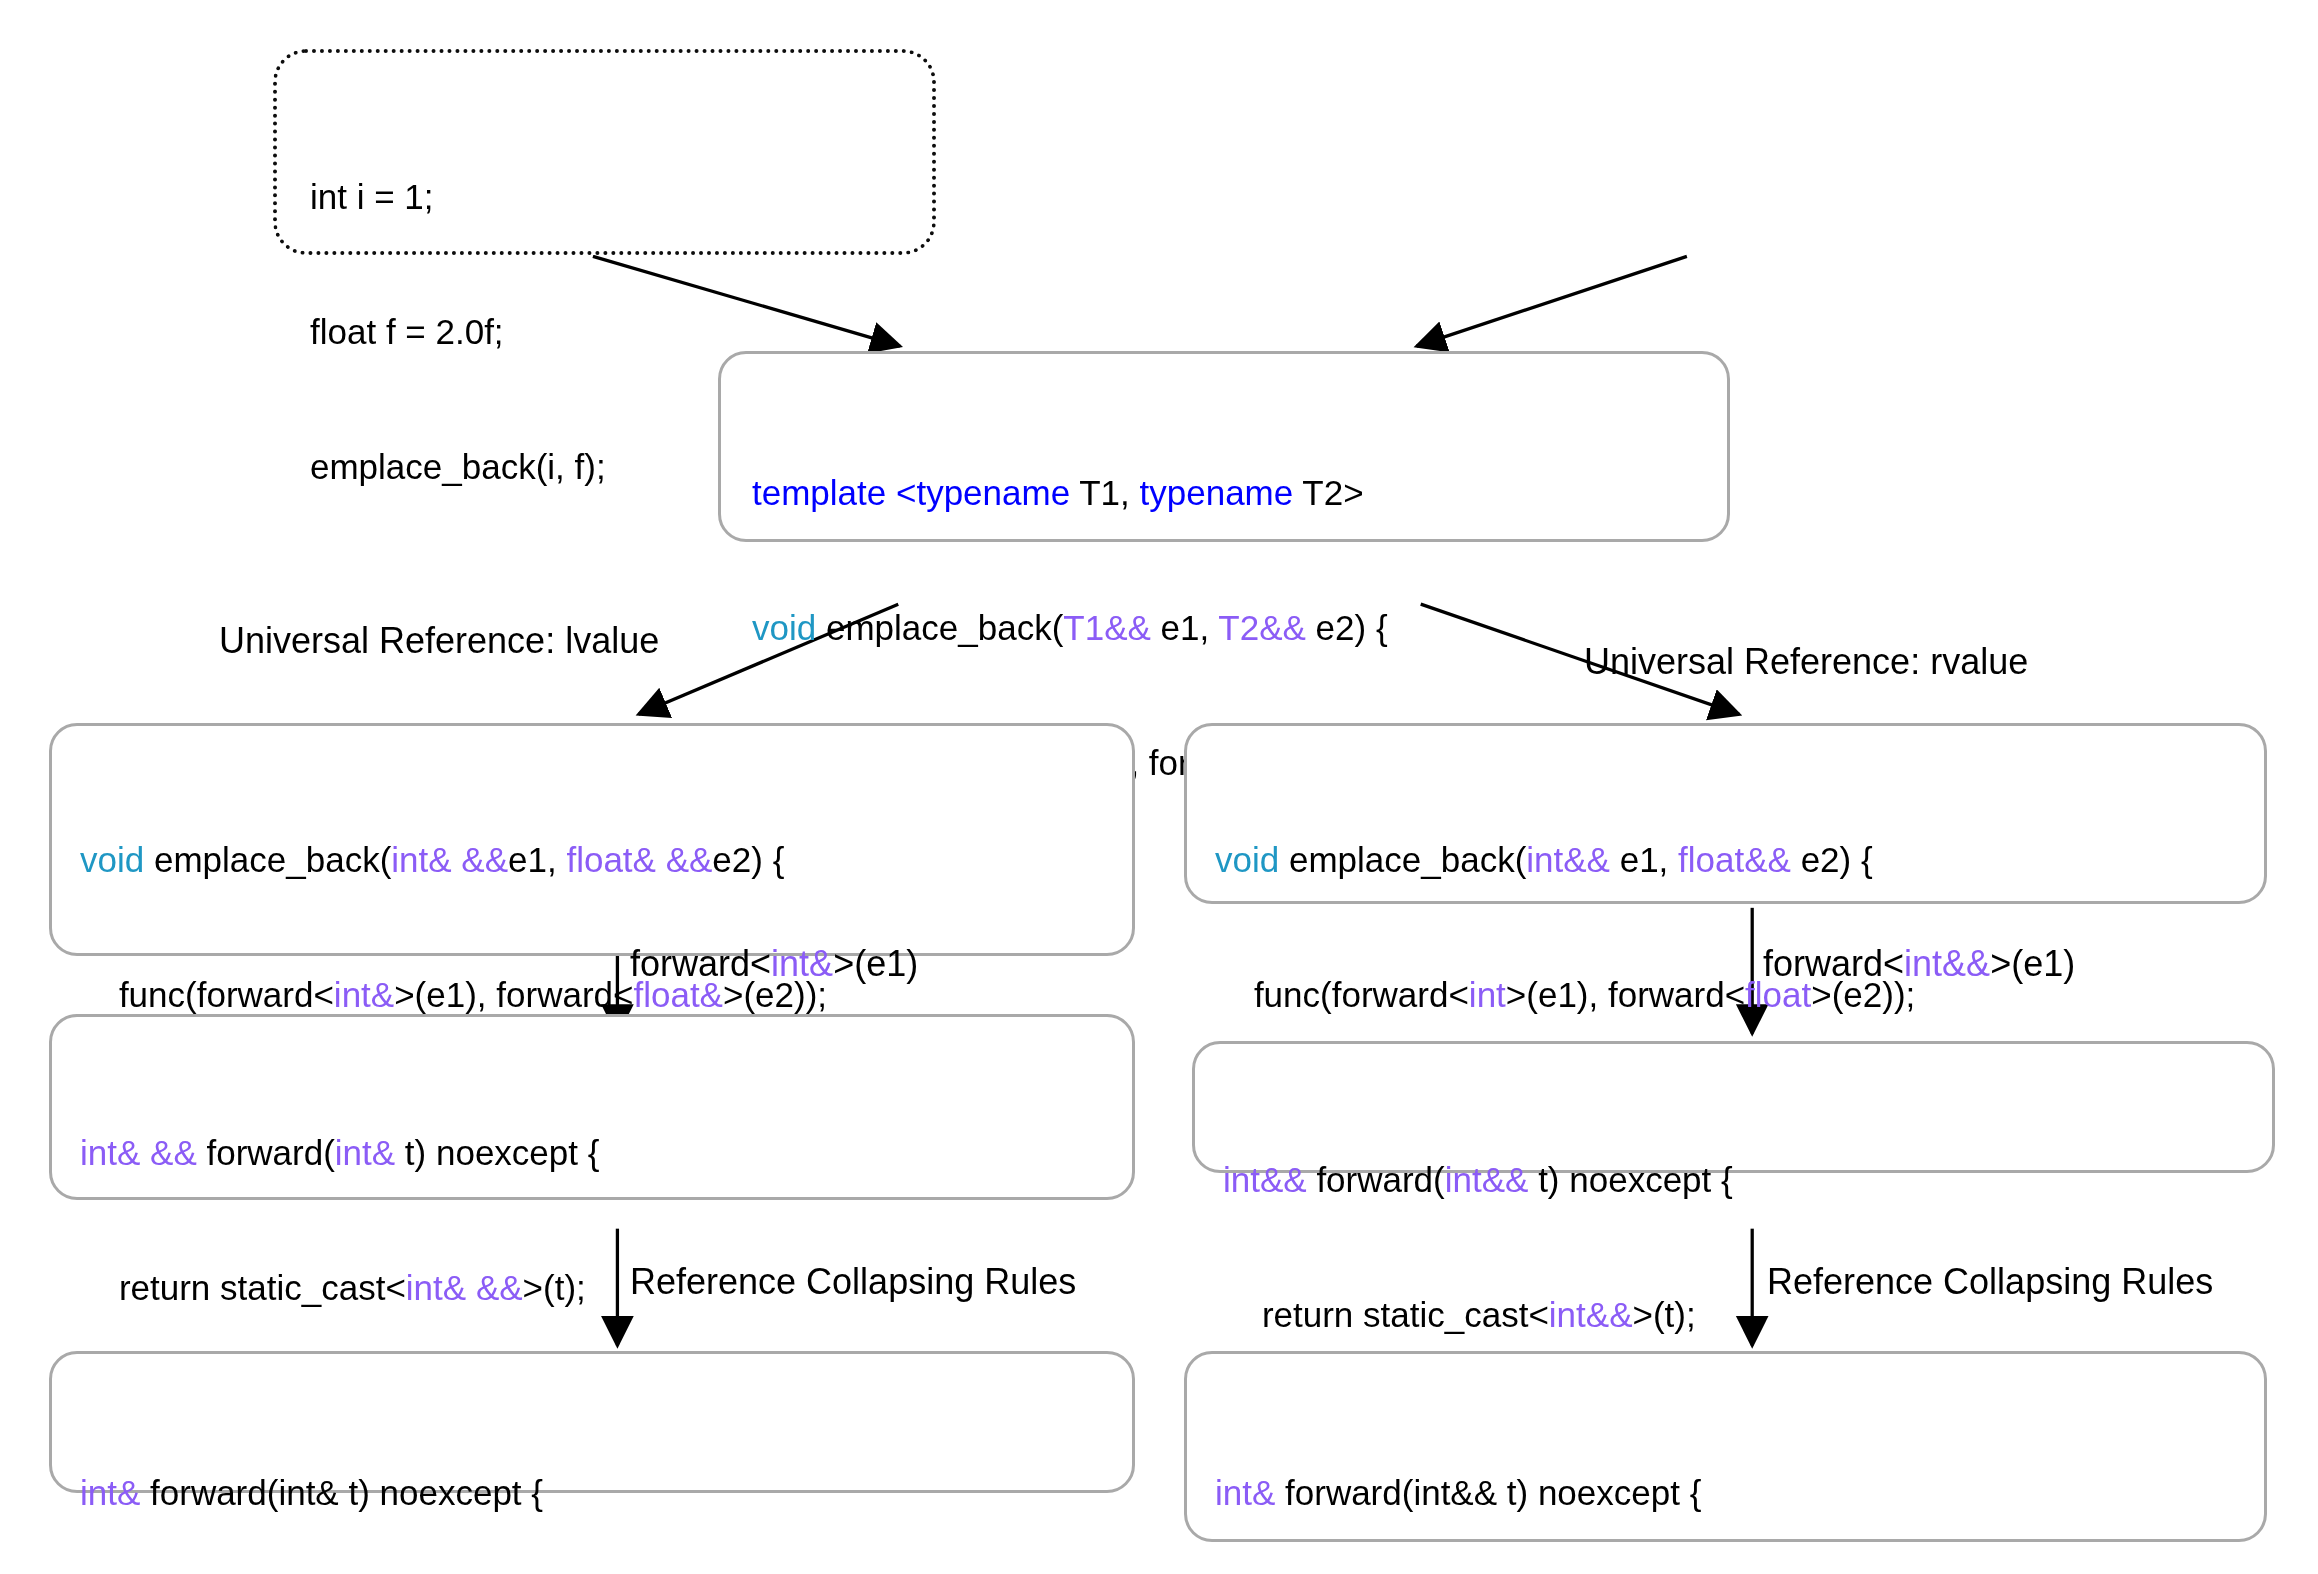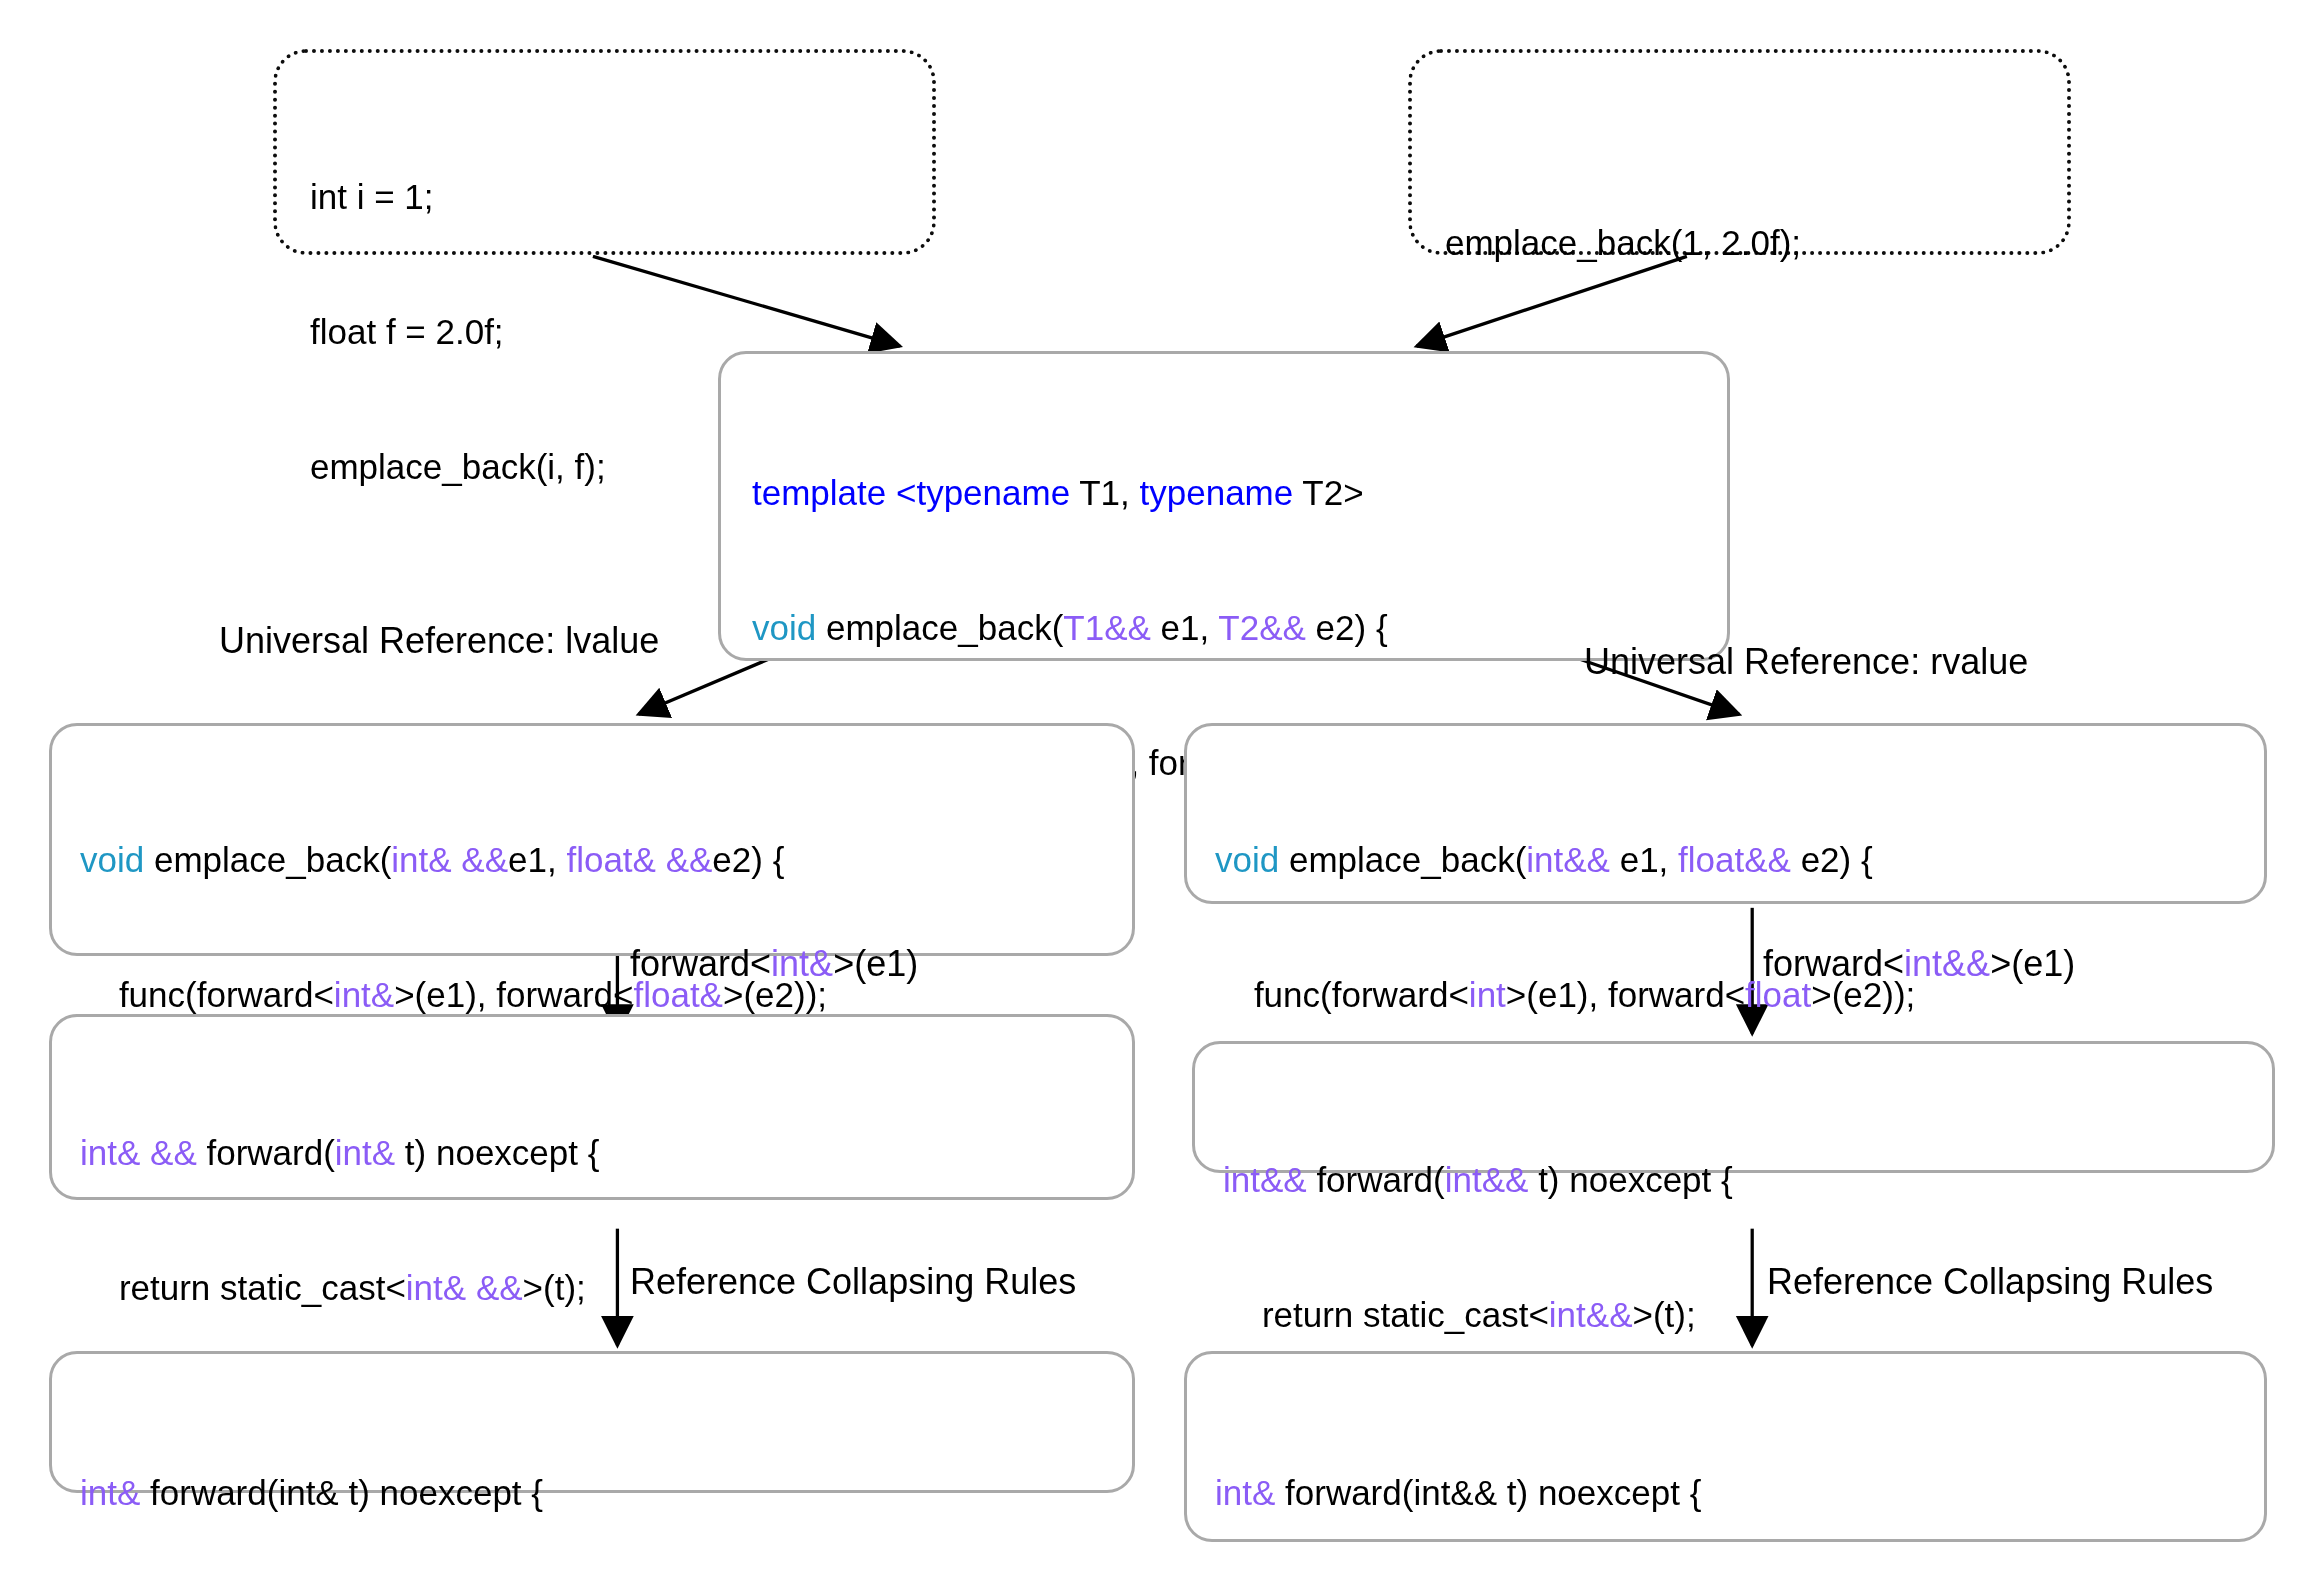--- a/index.html
+++ b/index.html
@@ -66,27 +66,22 @@
   </svg>
 
   <div class="box dotted" style="left:273px;top:49px;width:663px;height:206px;">
     <div class="code" style="left:33px;top:31px;">
       <div>int i = 1;</div>
       <div>float f = 2.0f;</div>
       <div>emplace_back(i, f);</div>
     </div>
   </div>
 
-  <div class="box dotted" style="left:1408px;top:49px;width:663px;height:206px;">
-    <div class="code" style="left:33px;top:77px;">
-      <div>emplace_back(1, 2.0f);</div>
-    </div>
-  </div>
 
-  <div class="box solid" style="left:718px;top:351px;width:1012px;height:310px;">
+  <div class="box solid" style="left:718px;top:351px;width:1012px;height:191px;">
     <div class="code" style="left:31px;top:26px;">
       <div><span class="kw-template">template </span><span class="kw-template">&lt;typename </span><span>T1, </span><span class="kw-template">typename </span><span>T2&gt;</span></div>
       <div><span class="kw-void">void</span><span> emplace_back(</span><span class="ty">T1&amp;&amp;</span><span> e1, </span><span class="ty">T2&amp;&amp;</span><span> e2) {</span></div>
       <div><span>    func(forward&lt;</span><span class="ty">T1</span><span>&gt;(e1), forward&lt;</span><span class="ty">T2</span><span>&gt;(e2));</span></div>
       <div>}</div>
     </div>
   </div>
 
   <div class="edgelabel" style="left:219px;top:620px;">Universal Reference: lvalue</div>
   <div class="edgelabel" style="left:1584px;top:620px;margin-top:21px;">Universal Reference: rvalue</div>

